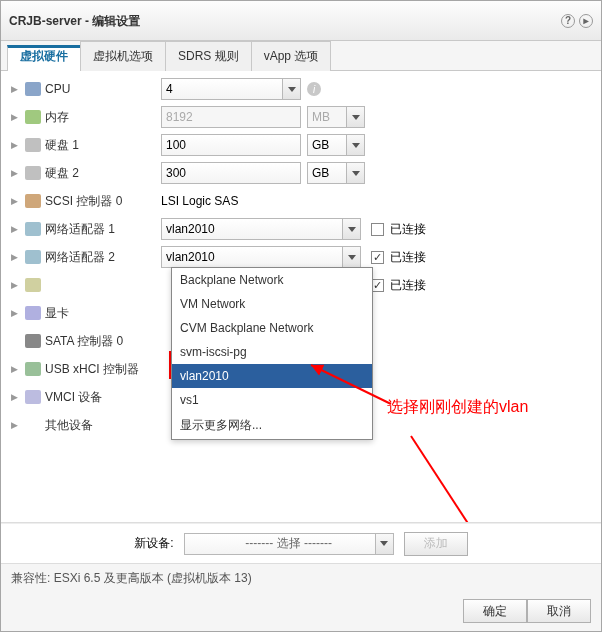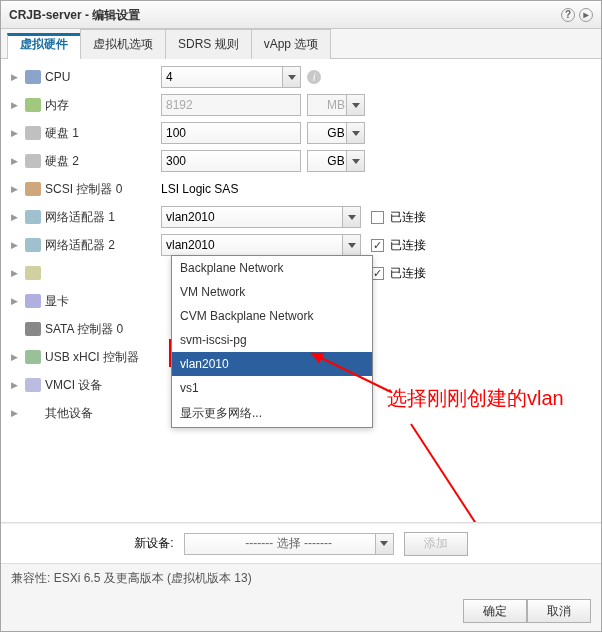--- a/index.html
+++ b/index.html
@@ -1,44 +1,44 @@
 <!DOCTYPE html>
 <html><head>
 <meta charset="utf-8">
 <style>
   * { box-sizing: border-box; font-family: "Helvetica Neue", Arial, sans-serif; font-size: 12px; }
   body { margin: 0; background: #fff; }
   .dialog { width: 602px; height: 632px; border: 1px solid #a6a6a6; position: relative; background: #f5f5f5; display: flex; flex-direction: column; }
-  .titlebar { height: 28px; line-height: 28px; padding: 0 8px; background: linear-gradient(#fdfdfd,#eaeaea); border-bottom:1px solid #c8c8c8; display:flex; align-items:center; font-weight:bold; color:#333; font-size:11px;}
+  .titlebar { height: 40px; line-height: 28px; padding: 0 8px; background: linear-gradient(#fdfdfd,#eaeaea); border-bottom:1px solid #c8c8c8; display:flex; align-items:center; font-weight:bold; color:#333; font-size:11px;}
   .titlebar .spacer { flex:1; }
   .title-icon { width:14px; height:14px; border:1px solid #999; border-radius:50%; display:inline-flex; align-items:center; justify-content:center; font-size:10px; color:#666; margin-left:4px; cursor:pointer;}
   .tabs { height:30px; display:flex; align-items:flex-end; padding:0 6px; background:#f5f5f5; border-bottom:1px solid #c8c8c8;}
   .tab { padding:6px 12px; border:1px solid #c8c8c8; border-bottom:none; background:#f0f0f0; margin-right:-1px; cursor:pointer; position:relative; top:1px; color:#333;}
   .tab.active { background:#fff; border-top:3px solid #186ea0; padding-top:0; color:#186ea0; font-weight:bold;}
   .body { flex:1; background:#fff; border-bottom:1px solid #ddd; padding:4px 0; overflow:hidden; position:relative;}
   .row { display:flex; align-items:center; height:28px; padding:0 10px;}
   .row .label { width:150px; display:flex; align-items:center; color:#333;}
   .row .label .tw { width:10px; color:#999; font-size:9px; margin-right:4px; cursor:pointer;}
   .row .label .ico { width:16px; height:14px; margin-right:4px; display:inline-flex; align-items:center; justify-content:center;}
   .row .controls { flex:1; display:flex; align-items:center; gap:6px;}
   .select, .input { height:22px; border:1px solid #b8b8b8; background:linear-gradient(#fff,#f4f4f4); padding:0 4px; display:flex; align-items:center; position:relative;}
   .select .caret { position:absolute; right:0; top:0; width:18px; height:100%; border-left:1px solid #b8b8b8; background:linear-gradient(#f8f8f8,#e4e4e4); display:flex; align-items:center; justify-content:center;}
   .select .caret::after{content:""; border-left:4px solid transparent; border-right:4px solid transparent; border-top:5px solid #555;}
   .wnum { width:140px; }
-  .wunit { width:58px;justify-content:center; }
+  .wunit { width:58px; }
   .wnet { width:200px; }
   .info-icon { width:14px;height:14px;border-radius:50%;background:#c8c8c8;color:#fff;display:inline-flex;align-items:center;justify-content:center;font-size:10px;font-style:italic;}
   .disabled { color:#aaa; background:#f6f6f6;}
   .checkbox { width:13px; height:13px; border:1px solid #888; background:#fff; display:inline-flex; align-items:center; justify-content:center; margin-left:4px;}
   .checkbox.checked::after{content:"✓"; font-size:11px; color:#333; line-height:1;}
   .dropdown { position:absolute; left:180px; top:278px; width:202px; border:1px solid #888; background:#fff; z-index:5; box-shadow:0 2px 6px rgba(0,0,0,.2);}
   .dropdown .opt { padding:5px 8px; cursor:pointer; color:#333;}
   .dropdown .opt.sel { background:#2b5f9e; color:#fff;}
   .red-box { position:absolute; border:2px solid red; pointer-events:none;}
-  .annotation { position:absolute; color:red; font-size:20px; left:386px; top:390px;}
+  .annotation { position:absolute; color:red; font-size:16px; left:386px; top:390px;}
   .footer-newdev { display:flex; align-items:center; justify-content:center; height:40px; gap:10px; background:#fff; border-top:1px solid #eee;}
   .footer-newdev .sel { width:210px; text-align:center; justify-content:center; color:#666;}
   .btn { height:24px; min-width:64px; padding:0 14px; border:1px solid #b0b0b0; background:linear-gradient(#fefefe,#e8e8e8); cursor:pointer; display:inline-flex; align-items:center; justify-content:center; color:#333;}
   .btn.disabled{ color:#bbb; cursor:default;}
   .compat { height:28px; line-height:28px; padding:0 10px; background:#f5f5f5; border-top:1px solid #ddd; color:#555; font-size:12px;}
   .footer-btns { height:40px; display:flex; align-items:center; justify-content:flex-end; padding:0 10px; background:#f5f5f5;}
   svg.arrow { position:absolute; z-index:6; pointer-events:none;}
   .ico.cpu{background:#8aa5c9;} .ico.mem{background:#a0c97f;} .ico.disk{background:#c0c0c0;} .ico.scsi{background:#cfa77a;} .ico.net{background:#9fc0cf;} .ico.cd{background:#d0d0a0;} .ico.gpu{background:#b0b0e0;} .ico.sata{background:#888;} .ico.usb{background:#99c099;} .ico.vmci{background:#bcbce0;}
   .ico { border-radius:2px; }
 </style>

